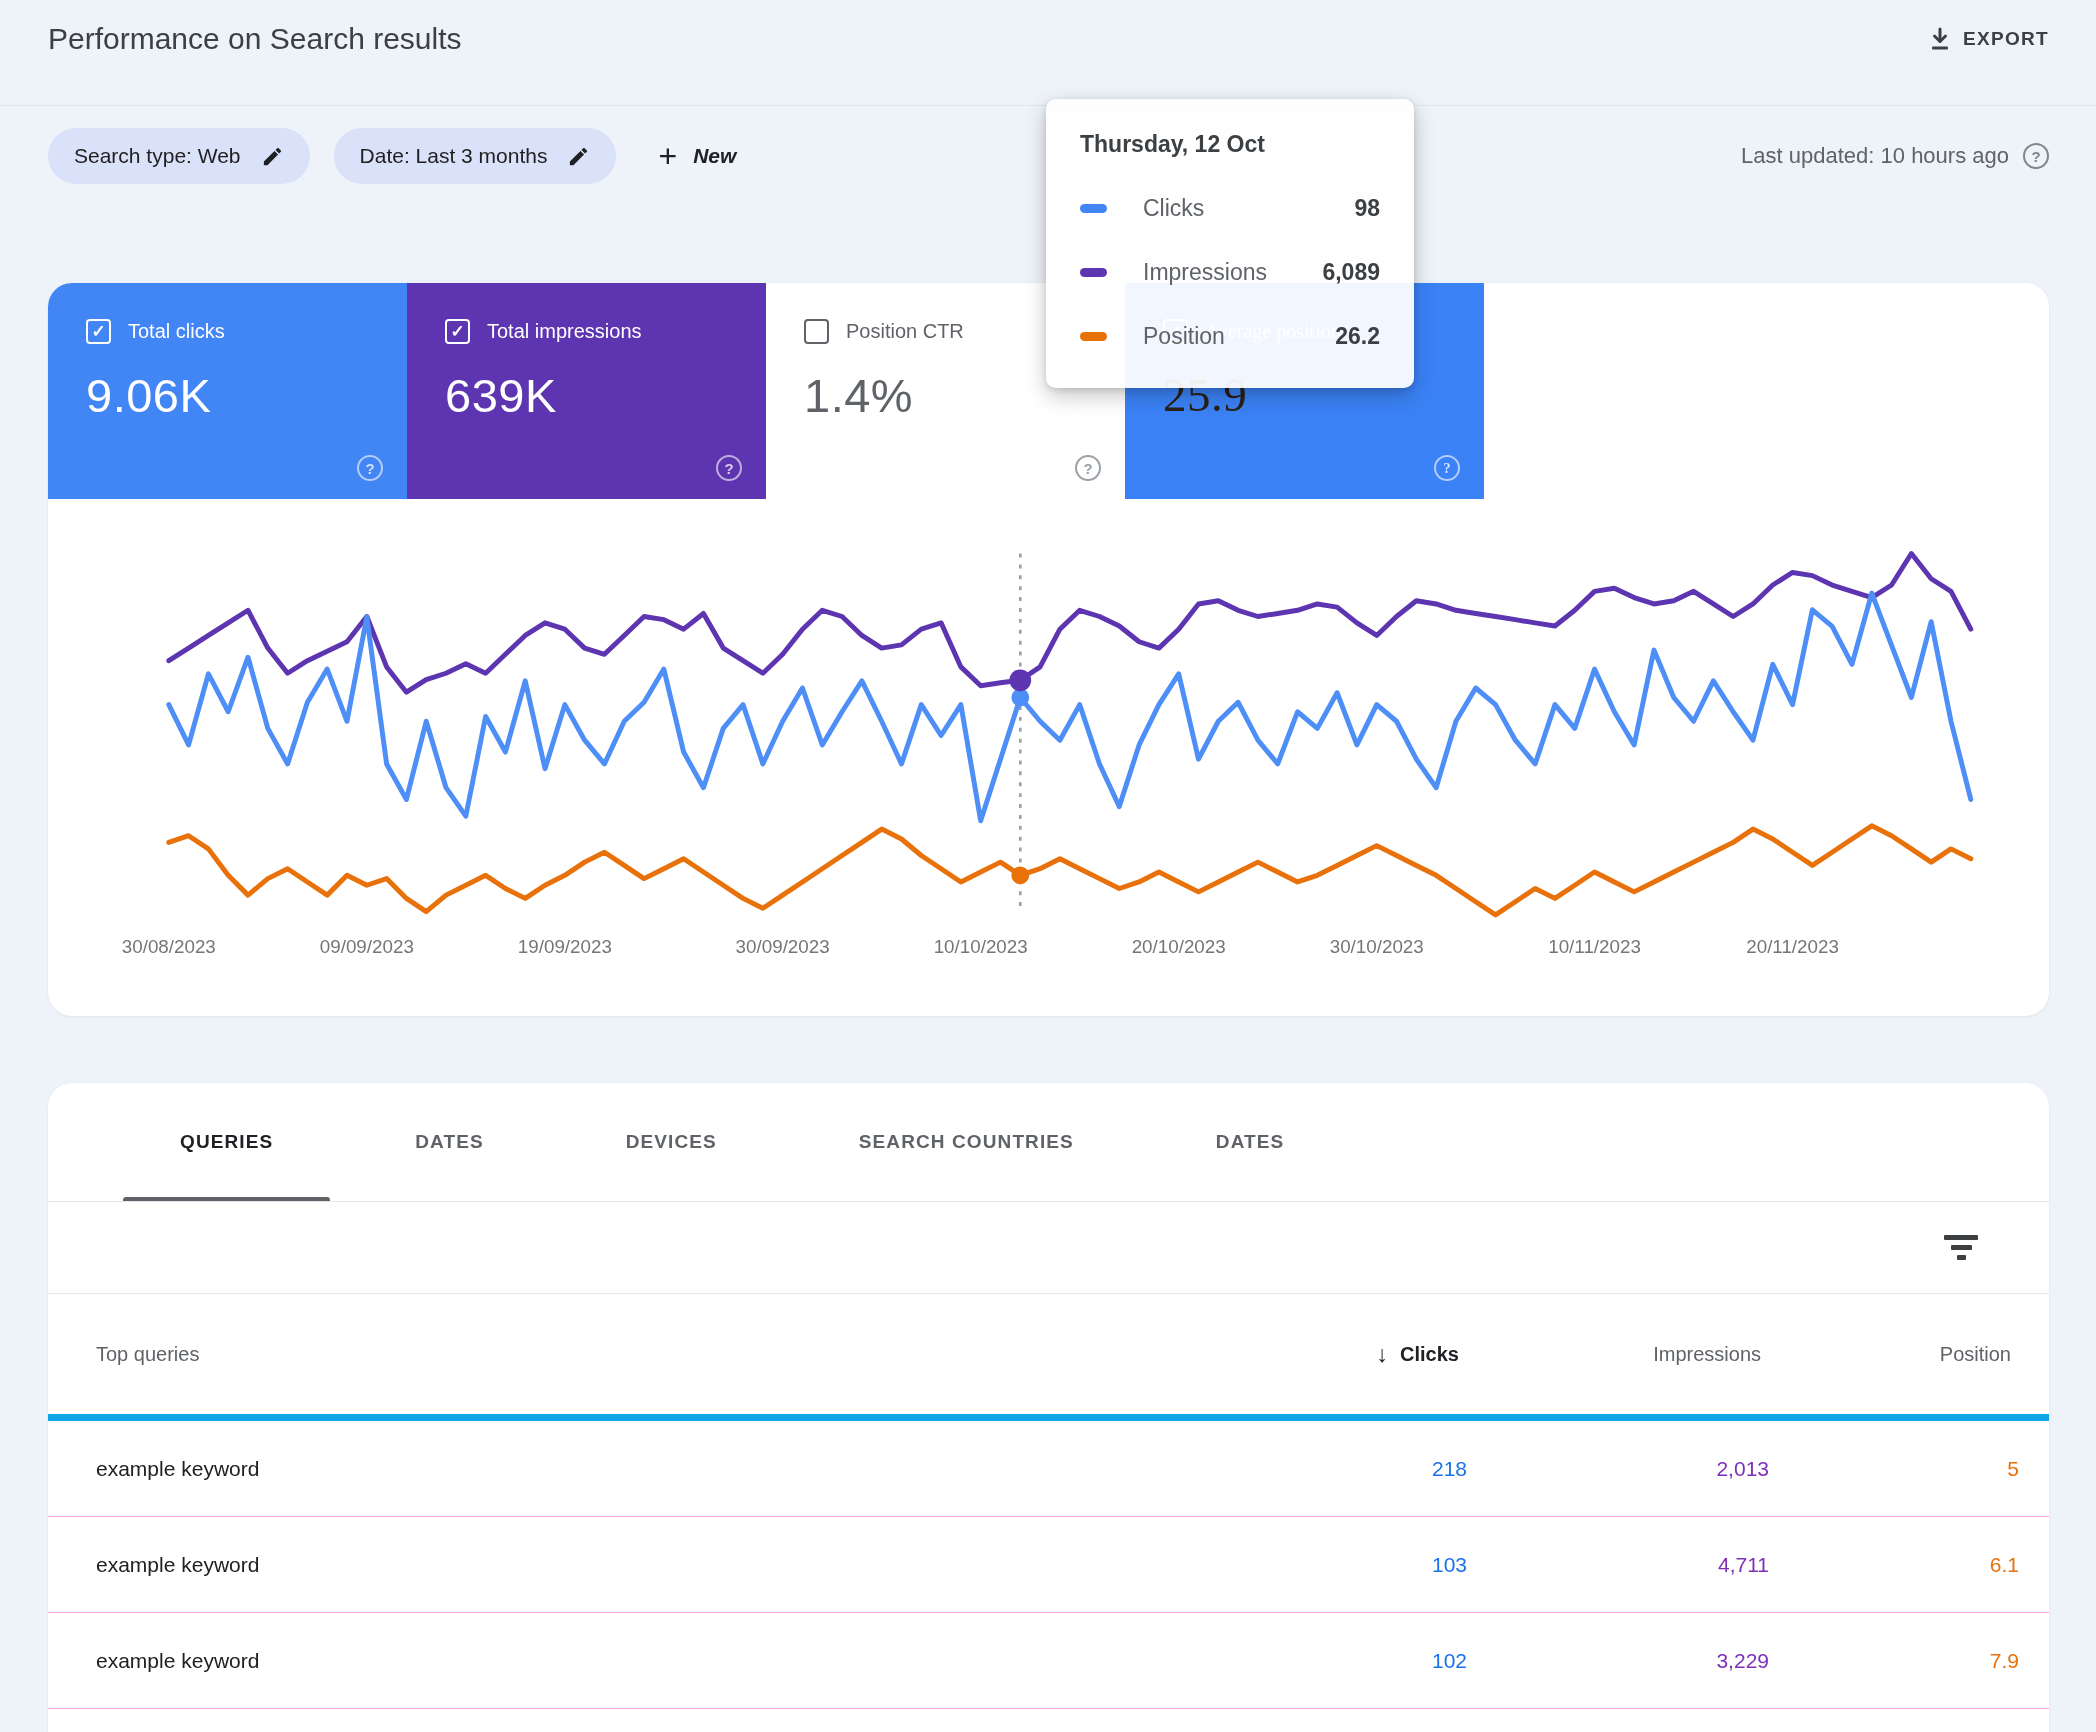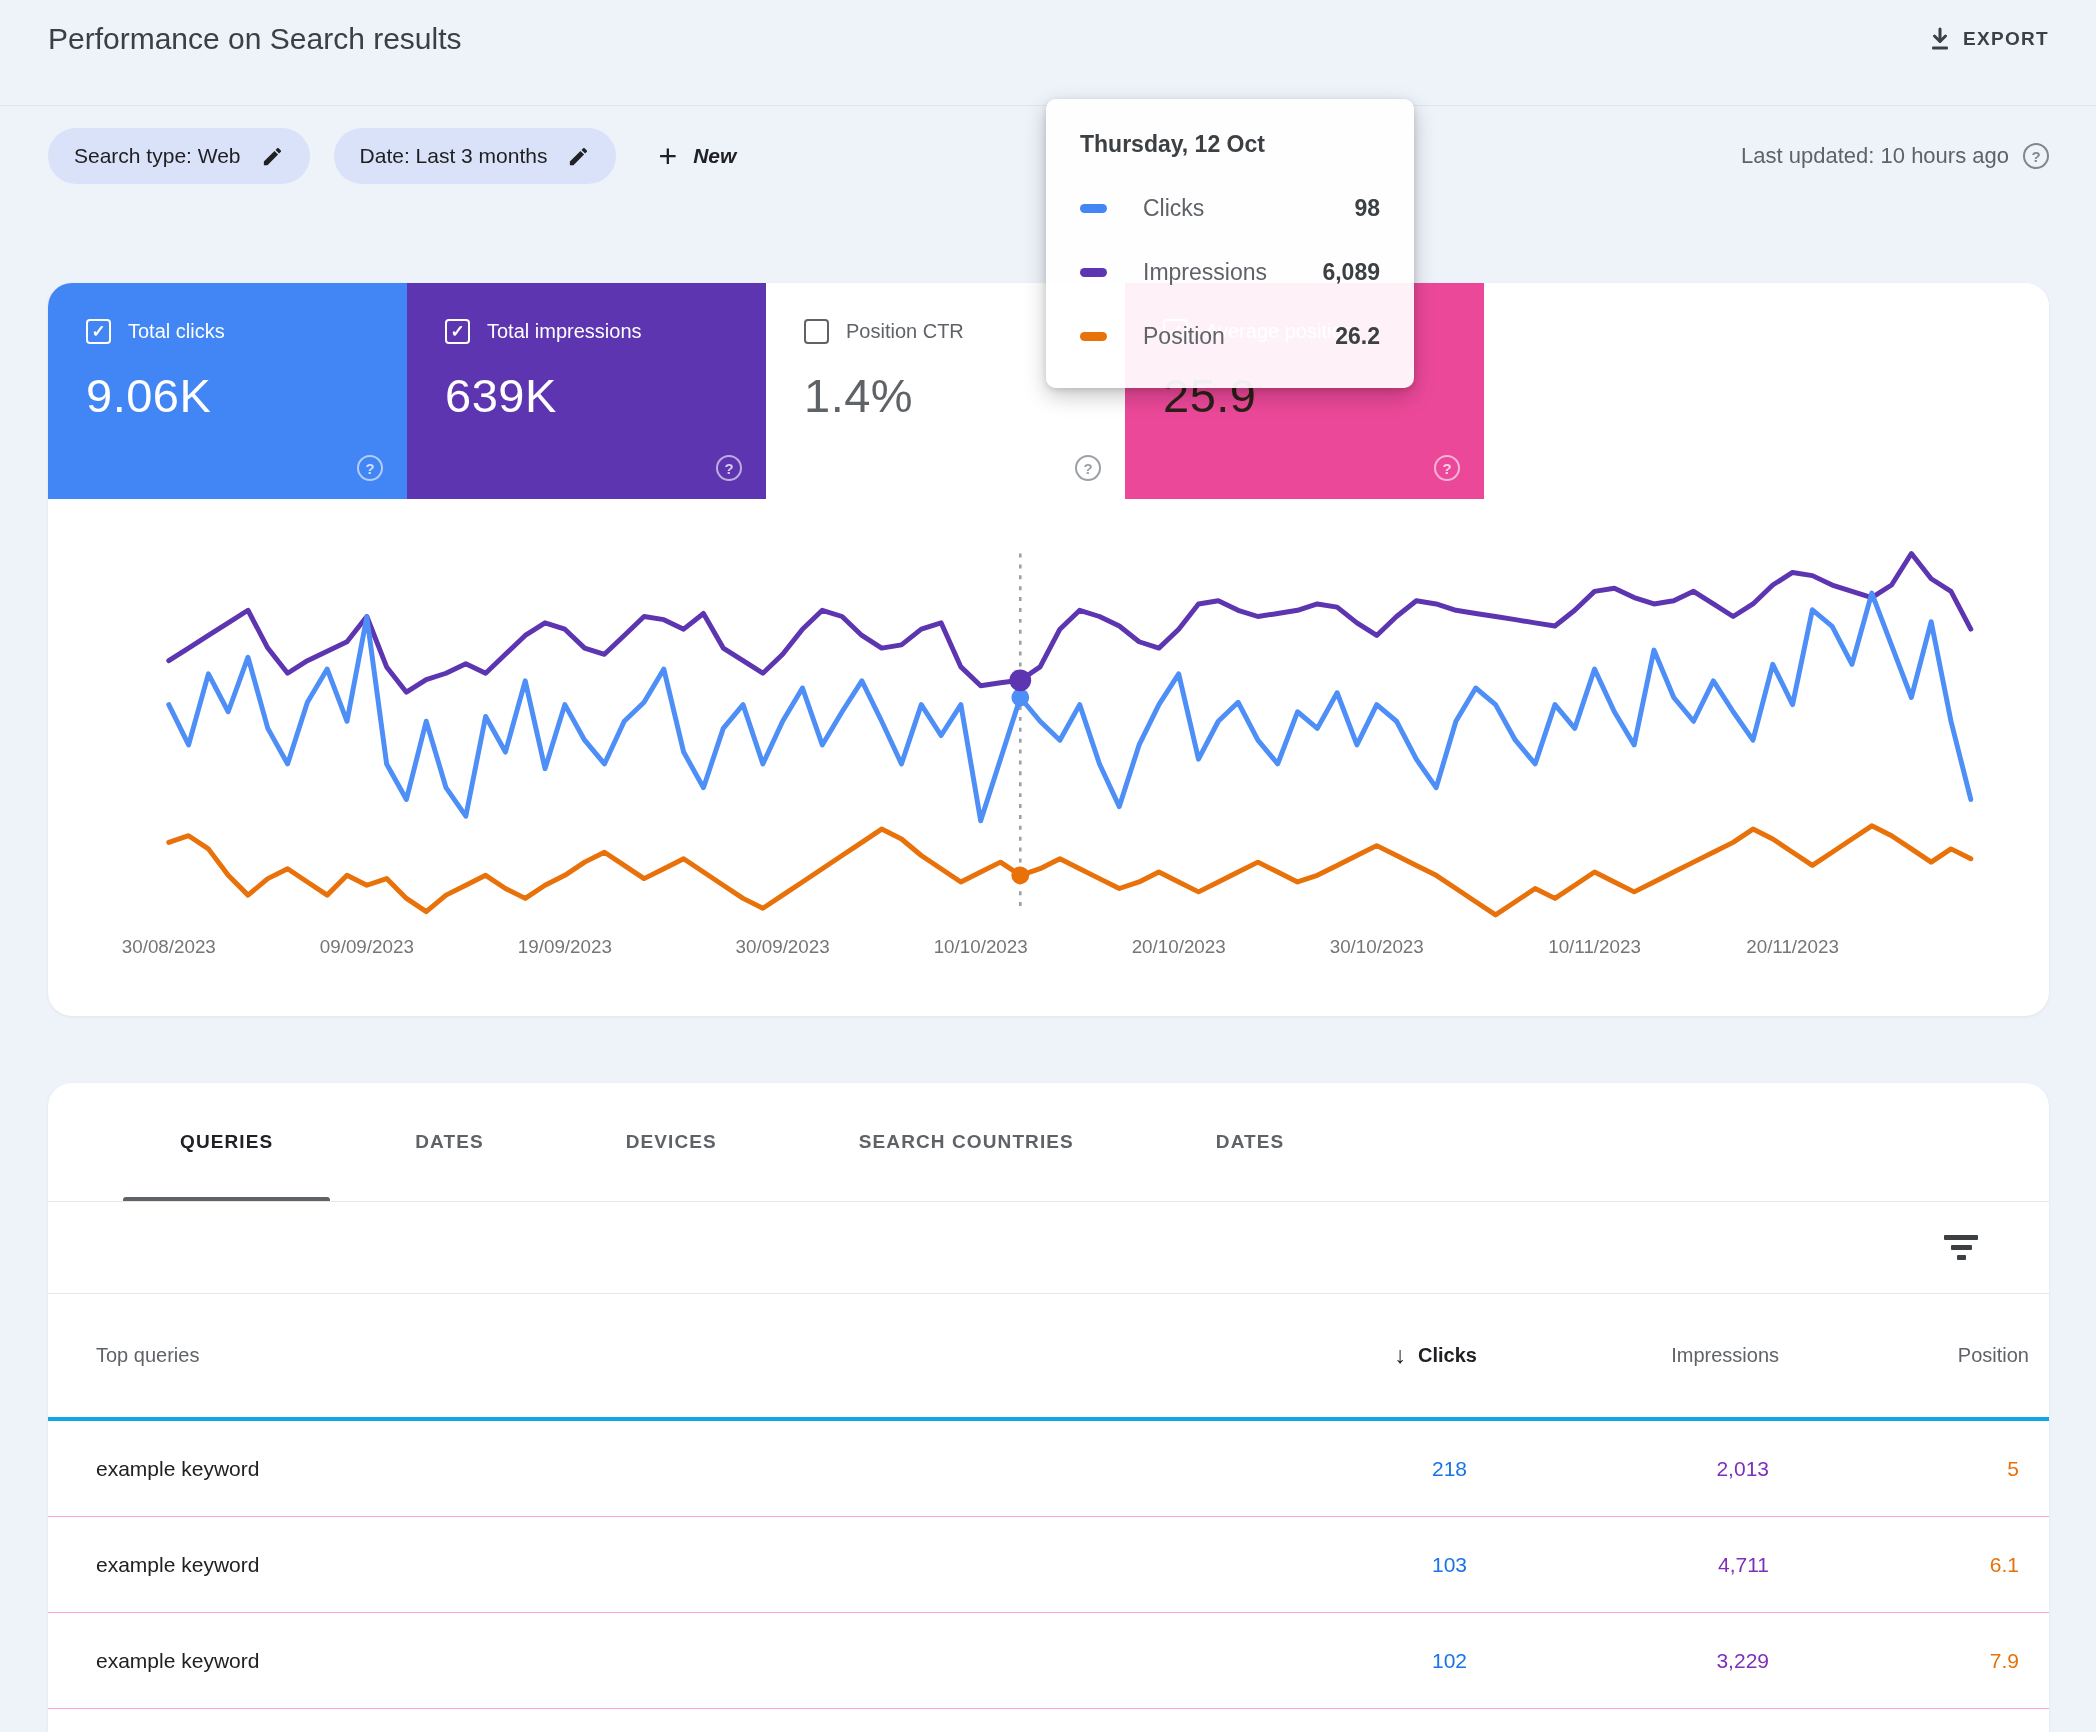--- a/index.html
+++ b/index.html
@@ -47,21 +47,21 @@
   .chart-card {
     margin:99px 48px 0; background:#fff; border-radius:24px;
     box-shadow:0 1px 3px rgba(60,64,67,.08);
   }
   .metrics { display:flex; }
   .metric { width:359px; height:216px; padding:36px 0 0 38px; position:relative; cursor:pointer; }
   .metric-filler { flex:1; border-top-right-radius:24px; background:#fff; }
   .metric.m-clicks { background:#4285F4; color:#fff; border-top-left-radius:24px; }
   .metric.m-impressions { background:#5E35B1; color:#fff; }
   .metric.m-ctr { background:#fff; color:#5F6368; }
-  .metric.m-position { background:#ec4899; color:#fff; }
+  .metric.m-position { background:#3b82f6; color:#fff;font-family:Liberation Serif, serif; }
   .metric-head { display:flex; align-items:center; gap:17px; font-size:20px; }
   .checkbox {
     width:25px; height:25px; border:2.5px solid currentColor; border-radius:4px;
     display:flex; align-items:center; justify-content:center; font-size:17px; font-weight:bold;
     flex:0 0 auto;
   }
   .metric-value { margin-top:24px; font-size:47px; letter-spacing:0.5px; }
   .m-position .metric-value { color:#2A2118; }
   .metric .metric-q { position:absolute; right:24px; bottom:18px; }
   .q-oncolor { border:2px solid rgba(255,255,255,.6); color:rgba(255,255,255,.75); }
@@ -102,21 +102,21 @@
   .filter-row {
     height:92px; border-bottom:1px solid #E3E6EA;
     display:flex; align-items:center; justify-content:flex-end; padding-right:63px;
   }
   .filter-icon { display:flex; flex-direction:column; align-items:center; gap:5px; cursor:pointer; padding:8px; }
   .filter-icon span { display:block; height:5px; background:#3C4043; border-radius:1px; }
   .filter-icon .b1 { width:34px; } .filter-icon .b2 { width:21px; } .filter-icon .b3 { width:9px; }
 
   .thead {
     display:grid; grid-template-columns:1fr 188px 302px 250px; align-items:center;
-    height:127px; padding:0 20px 0 48px; border-bottom:4px solid #0ea5e9;
+    height:127px; padding:0 38px 0 48px; border-bottom:7px solid #0ea5e9;
     color:#5F6368; font-size:20px;
   }
   .th-sorted { color:#202124; font-weight:bold; display:flex; justify-content:flex-end; align-items:center; gap:12px; cursor:pointer; }
   .th-sorted .sort-arrow { font-size:23px; font-weight:400; }
   .th-right { text-align:right; cursor:pointer; }
   .trow {
     display:grid; grid-template-columns:1fr 188px 302px 250px; align-items:center;
     height:96px; padding:0 30px 0 48px; border-bottom:1px solid #f9a8d4; font-size:21px;
   }
   .cell-q { color:#202124; cursor:pointer; }

